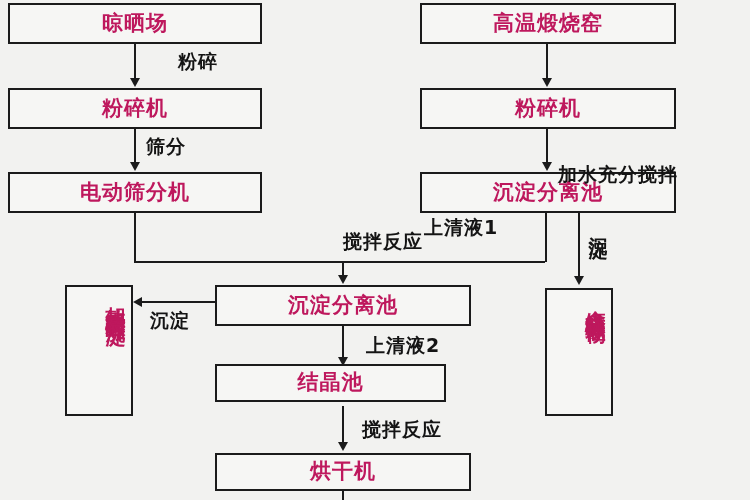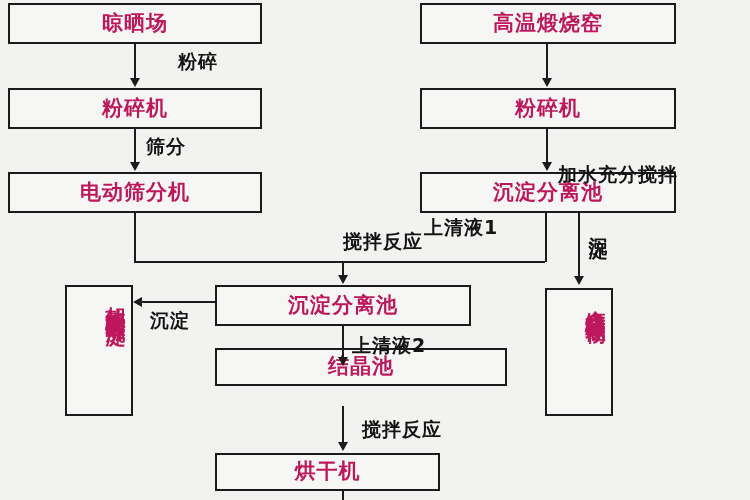--- a/index.html
+++ b/index.html
@@ -104,25 +104,25 @@
   </div>
 
   <div class="node" style="left:420px; top:172px; width:256px; height:41px;">
     <span>沉淀分离池</span>
   </div>
 
   <div class="node" style="left:215px; top:285px; width:256px; height:41px;">
     <span>沉淀分离池</span>
   </div>
 
-  <div class="node" style="left:215px; top:348px; width:292px; height:38px;">
+  <div class="node" style="left:215px; top:364px; width:231px; height:38px;">
     <span>结晶池</span>
   </div>
 
-  <div class="node" style="left:215px; top:453px; width:225px; height:38px;text-align:right;">
+  <div class="node" style="left:215px; top:453px; width:256px; height:38px;text-align:right;">
     <span>烘干机</span>
   </div>
 
   <div class="node vert" style="left:65px;  top:285px; width:68px; height:131px;">
     <span>胡敏素和磷酸钙等沉淀</span>
   </div>
 
   <div class="node vert" style="left:545px; top:288px; width:68px; height:128px;">
     <span>含钙镁磷等碱性物</span>
   </div>
@@ -161,16 +161,16 @@
 
   <div class="edge v" style="left:342px; top:491px; height:9px;"></div>
 
   <div class="elabel" style="left:146px; top:52px;margin-left:32px;">粉碎</div>
   <div class="elabel" style="left:146px; top:137px;">筛分</div>
   <div class="elabel" style="left:558px; top:137px;margin-top:28px;">加水充分搅拌</div>
   <div class="elabel" style="left:300px; top:232px;margin-left:43px;">搅拌反应</div>
   <div class="elabel" style="left:424px; top:218px;">上清液1</div>
   <div class="elabel vtext" style="left:588px; top:222px; height:60px;">沉淀</div>
   <div class="elabel" style="left:150px; top:311px;">沉淀</div>
-  <div class="elabel" style="left:352px; top:336px;">上清液2</div>
+  <div class="elabel" style="left:366px; top:336px;">上清液2</div>
   <div class="elabel" style="left:362px; top:420px;">搅拌反应</div>
 
 </div>
 
 </body></html>

